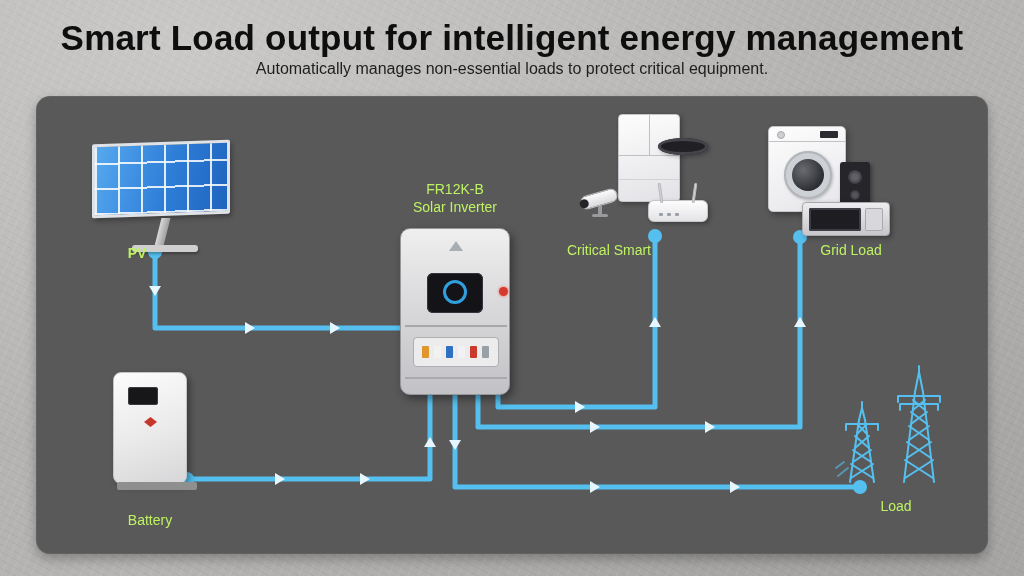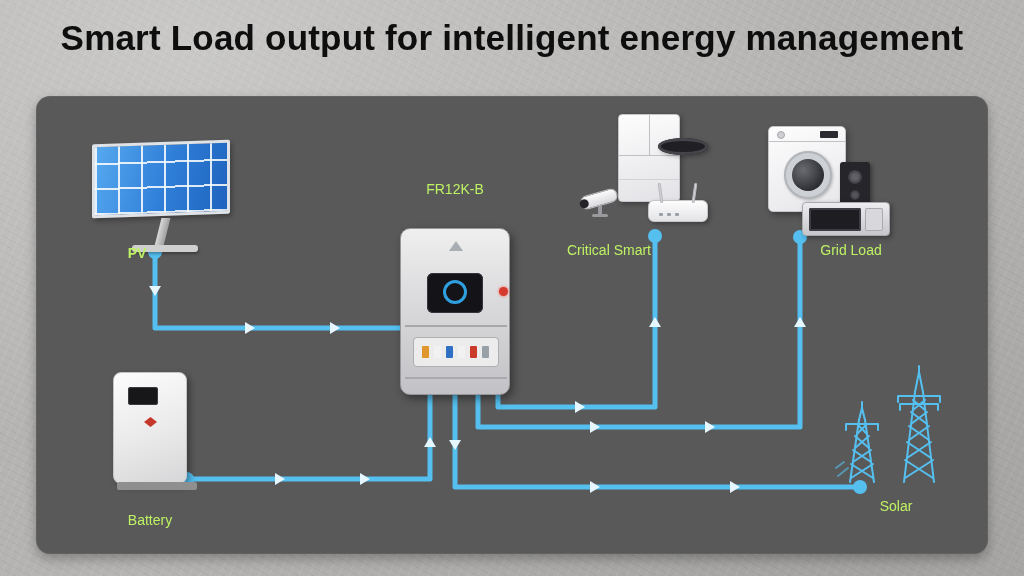--- a/index.html
+++ b/index.html
@@ -110,20 +110,21 @@
 
   
   .grid-art { position:absolute; left:798px; top:268px; }
 </style>
 </head>
 <body>
 
 <div id="stage">
 
   <div class="title">Smart Load output for intelligent energy management</div>
+  <div class="subtitle">Automatically manages non-essential loads to protect critical equipment.</div>
 
   <div class="panel">
 
     <svg class="lines-svg" width="952" height="458" viewBox="0 0 952 458">
       <g fill="none" stroke="#55c0f0" stroke-width="5" stroke-linecap="round" stroke-linejoin="round">
         <path d="M119,156 V232 H364"></path>
         <path d="M151,383 H394 V299"></path>
         <path d="M419,299 V391 H824"></path>
         <path d="M462,299 V311 H619 V140"></path>
         <path d="M442,299 V331 H764 V141"></path>
@@ -164,20 +165,21 @@
       <div class="batt-body">
         <div class="batt-screen"></div>
         <div class="batt-logo"></div>
       </div>
       <div class="batt-foot"></div>
     </div>
     <div class="lbl" style="left:64px; top:415px; width:100px;">Battery</div>
 
     <div class="lbl" style="left:344px; top:84px; width:150px;">
       <div>FR12K-B</div>
+      <div>Solar Inverter</div>
     </div>
     <div class="inv-group">
       <div class="inv-body">
         <div class="inv-logo"></div>
         <div class="inv-screen">
           <div class="inv-ring"></div>
         </div>
         <div class="inv-btn"></div>
         <div class="inv-seam"></div>
         <div class="inv-terminal">
@@ -244,16 +246,16 @@
         <path d="M71,114 L99,96 M99,114 L71,96 M73,94 L97,78 M97,94 L73,78 M75,76 L95,62 M95,76 L75,62 M77,60 L93,48 M93,60 L77,48 M79,46 L91,36 M91,46 L79,36"></path>
         <path d="M64,32 L106,32 M66,40 L104,40 M64,32 L64,38 M106,32 L106,38 M66,40 L66,46 M104,40 L104,46"></path>
 
         <path d="M16,118 L25,56 M40,118 L31,56"></path>
         <path d="M25,56 L28,44 L31,56 M28,44 L28,38"></path>
         <path d="M17,114 L39,100 M39,114 L17,100 M19,98 L37,86 M37,98 L19,86 M21,84 L35,72 M35,84 L21,72 M23,70 L33,60 M33,70 L23,60"></path>
         <path d="M12,60 L44,60 M12,60 L12,66 M44,60 L44,66"></path>
         <path d="M2,104 L10,98 M4,112 L14,104" opacity="0.6"></path>
       </g>
     </svg>
-    <div class="lbl" style="left:820px; top:401px; width:80px;">Solar</div>
+    <div class="lbl" style="left:820px; top:401px; width:80px;">Load</div>
 
   </div>
 </div>
 
 </body></html>

